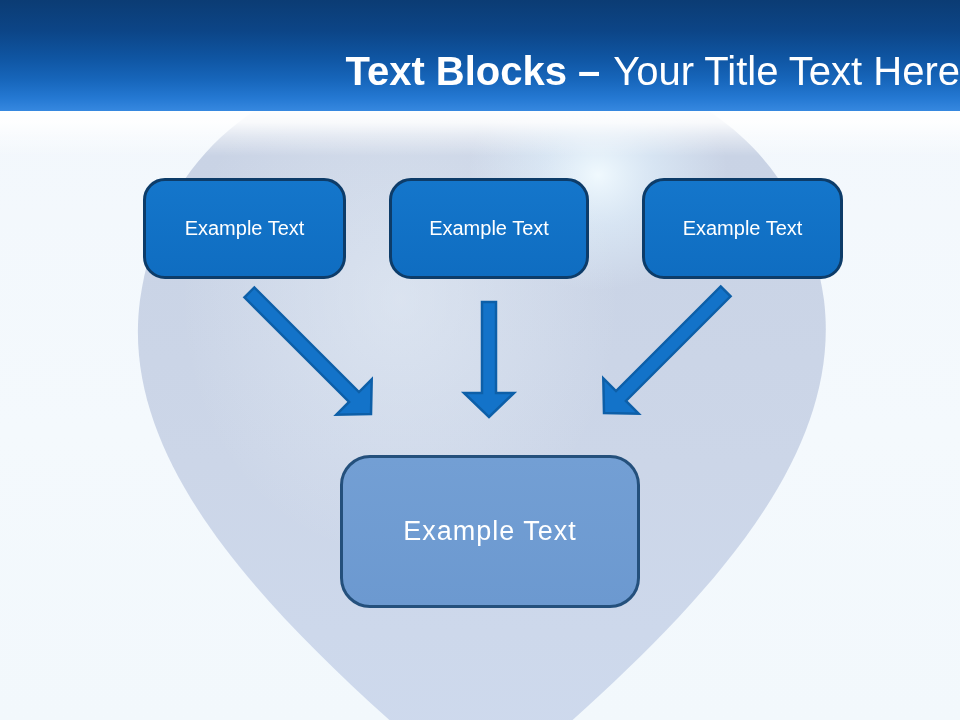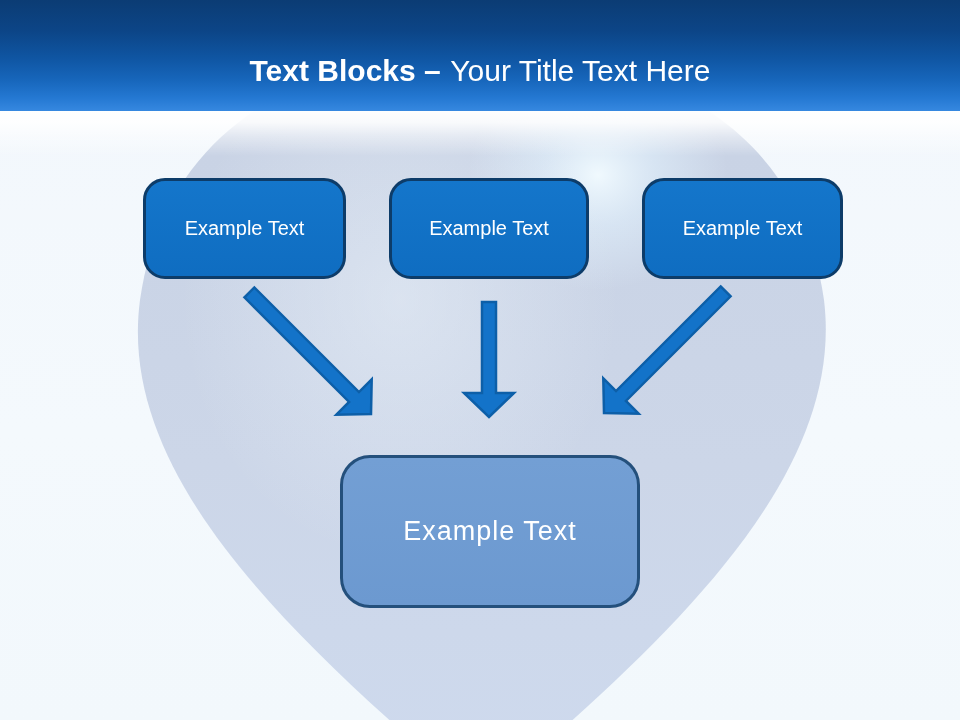--- a/index.html
+++ b/index.html
@@ -38,23 +38,23 @@
       #0c4587 28%,
       #0f55a2 52%,
       #1766bb 72%,
       #2478d2 88%,
       #3688e0 100%);
   }
   .slide-title {
     position: absolute;
     left: 0; top: 54px;
     width: 100%;
-    text-align: center;
+    text-align: right;
     color: #ffffff;
-    font-size: 30px;
+    font-size: 40px;
     line-height: 34px;
     white-space: nowrap;
   }
   .slide-title .t-bold { font-weight: 700; }
   .slide-title .t-reg { font-weight: 400; margin-left: 0.32em; }
   .content { position: absolute; left:16px; top:0; width:100%; height:100%; z-index: 4; }
   .block {
     position: absolute;
     top: 178px;
     height: 101px;

